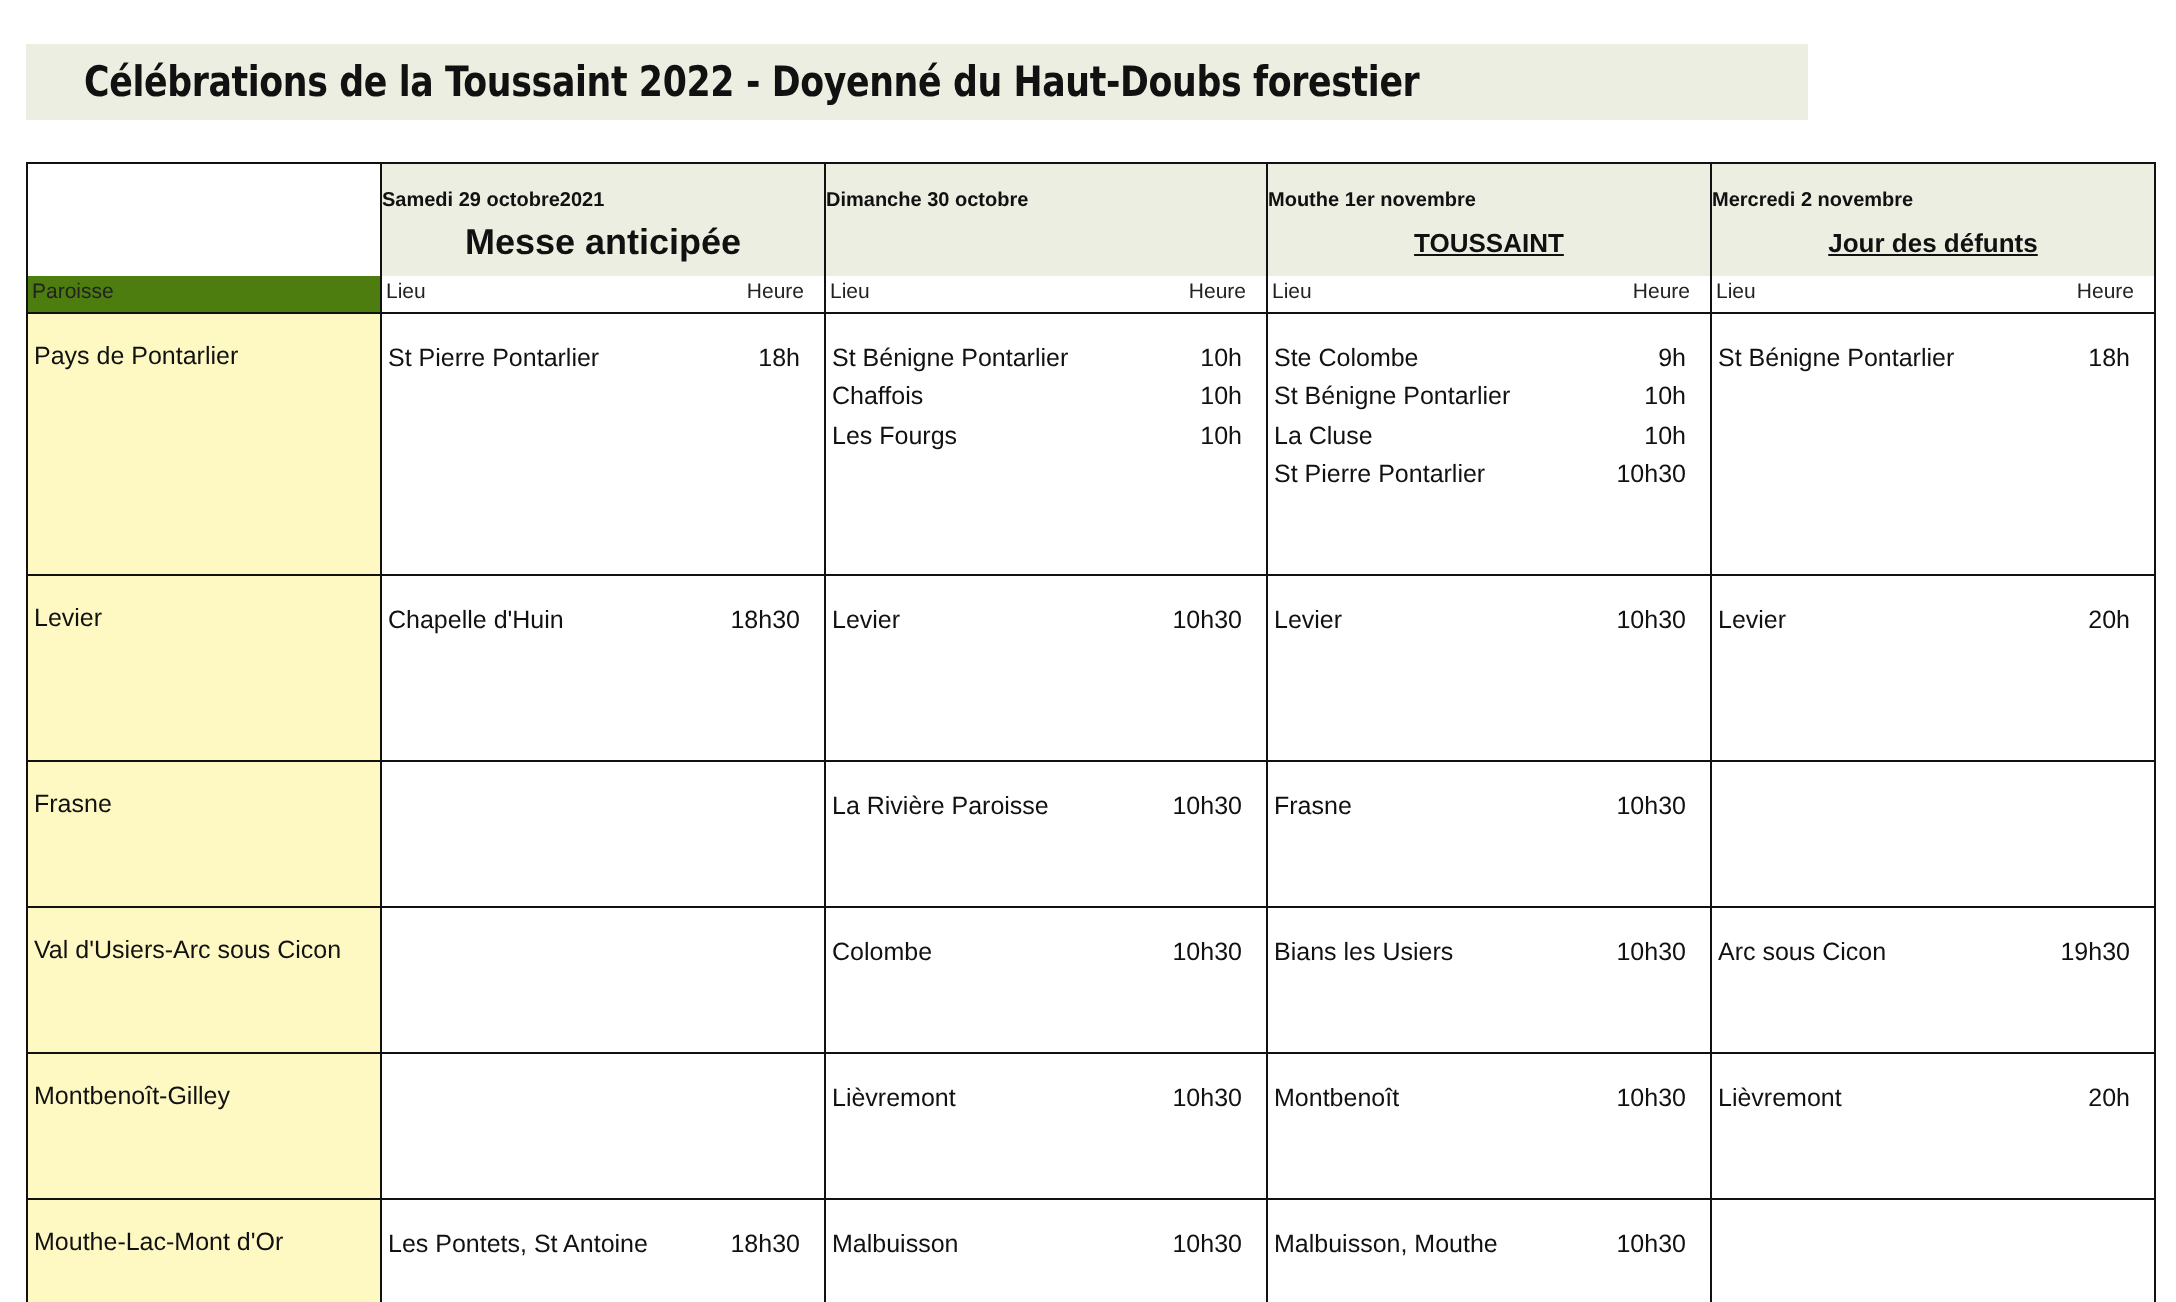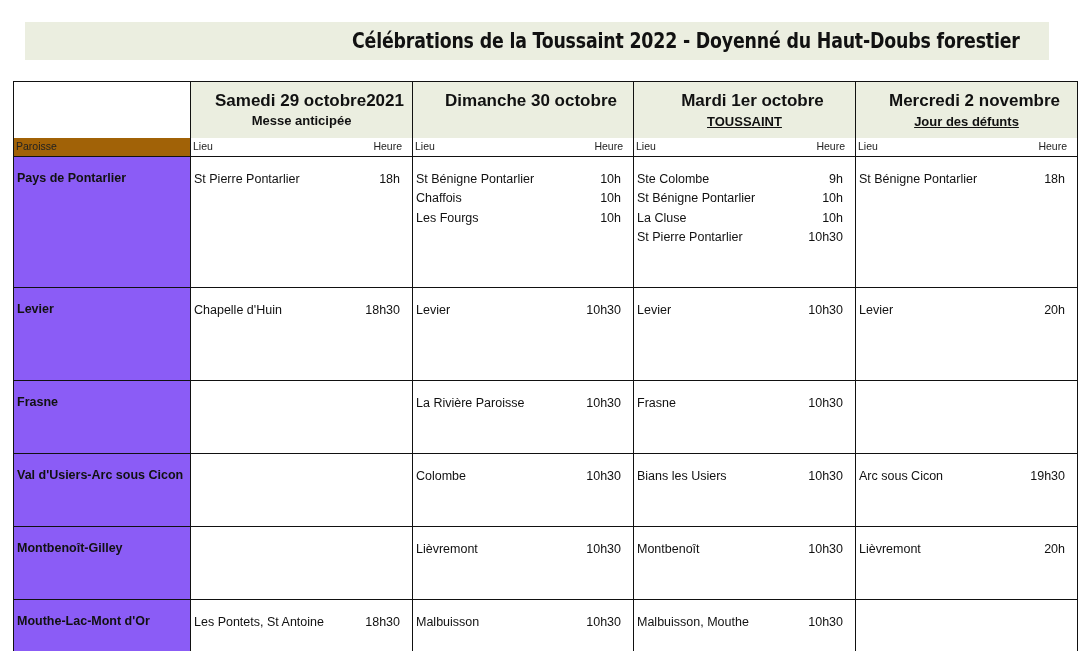--- a/index.html
+++ b/index.html
@@ -1,40 +1,40 @@
 <!DOCTYPE html>
 <html><head>
 <meta charset="utf-8">
 <style>
   html, body { margin:0; padding:0; background:#ffffff; }
   body { width:1088px; height:651px; position:relative; overflow:hidden;
          font-family:"DejaVu Sans", "Liberation Sans", sans-serif; color:#111; }
-  .title-bar { position:absolute; left:13px; top:22px; width:1024px; height:38px;
-               background:#ebeee0; display:flex; align-items:center; justify-content:flex-end;margin-left:12px; }
+  .title-bar { position:absolute; left:13px; top:22px; width:891px; height:38px;
+               background:#ebeee0; display:flex; align-items:center; justify-content:flex-start; }
   .title-bar span { font-family:"DejaVu Sans Condensed","DejaVu Sans", sans-serif; font-weight:bold;
                     font-size:21px; letter-spacing:-0.2px; color:#111; transform:scaleX(0.92); white-space:nowrap; }
   table.sched { position:absolute; left:13px; top:81px; border-collapse:collapse; table-layout:fixed;
                 width:1065px; }
   table.sched td { border:1.5px solid #111; padding:0; vertical-align:top; font-size:12.5px;
                    font-family:"Liberation Sans", sans-serif; }
   col.c-par { width:177px; }
   col.c-day { width:222px; }
   col.c-day2 { width:221px; }
   col.c-day3 { width:222px; }
   col.c-day4 { width:222px; }
   tr.hdr td { height:56px; background:#ebeee0; border-bottom:none; }
   tr.hdr td.blank { background:#fff; }
   tr.sub td { height:18px; border-top:none; }
-  tr.sub td.par-h { background:#a16207; }
+  tr.sub td.par-h { background:#4d7c0f; }
   tr.sub td .sub-wrap { display:flex; justify-content:space-between; padding:2px 10px 0 2px;
                         font-size:10.5px; color:#222; }
-  .day-title { text-align:center; font-weight:bold; font-size:17px; padding-top:9px; line-height:20px;padding-left:16px; }
-  .day-sub { text-align:center; font-weight:bold; font-size:13px; line-height:20px; }
+  .day-title { text-align:left; font-weight:bold; font-size:10px; padding-top:9px; line-height:20px; }
+  .day-sub { text-align:center; font-weight:bold; font-size:18px; line-height:20px; }
   .day-sub.big { font-size:13px; text-decoration:underline; line-height:22px; }
-  td.par { background:#8b5cf6; font-weight:bold; font-size:12.5px; padding:14px 0 0 3px !important; }
+  td.par { background:#fef9c3; font-weight:normal; font-size:12.5px; padding:14px 0 0 3px !important; }
   .cell { padding:13px 0 0 3px; }
   .entry { display:flex; justify-content:space-between; line-height:19.3px; padding-right:12px; }
   .entry .heure { min-width:40px; text-align:right; }
   tr.r1 td { height:116px; }
   tr.r2 td { height:78px; }
   tr.r3 td { height:58px;margin-left:24px; }
   tr.r4 td { height:58px; }
   tr.r5 td { height:58px;margin-left:40px; }
   tr.r6 td { height:97px; }
 </style>
@@ -58,21 +58,21 @@
       <td class="blank"></td>
       <td>
         <div class="day-title">Samedi 29 octobre2021</div>
         <div class="day-sub">Messe anticipée</div>
       </td>
       <td>
         <div class="day-title">Dimanche 30 octobre</div>
         <div class="day-sub"></div>
       </td>
       <td>
-        <div class="day-title">Mardi 1er octobre</div>
+        <div class="day-title">Mouthe 1er novembre</div>
         <div class="day-sub big">TOUSSAINT</div>
       </td>
       <td>
         <div class="day-title">Mercredi 2 novembre</div>
         <div class="day-sub big">Jour des défunts</div>
       </td>
     </tr>
     <tr class="sub">
       <td class="par-h">
         <div class="sub-wrap">

